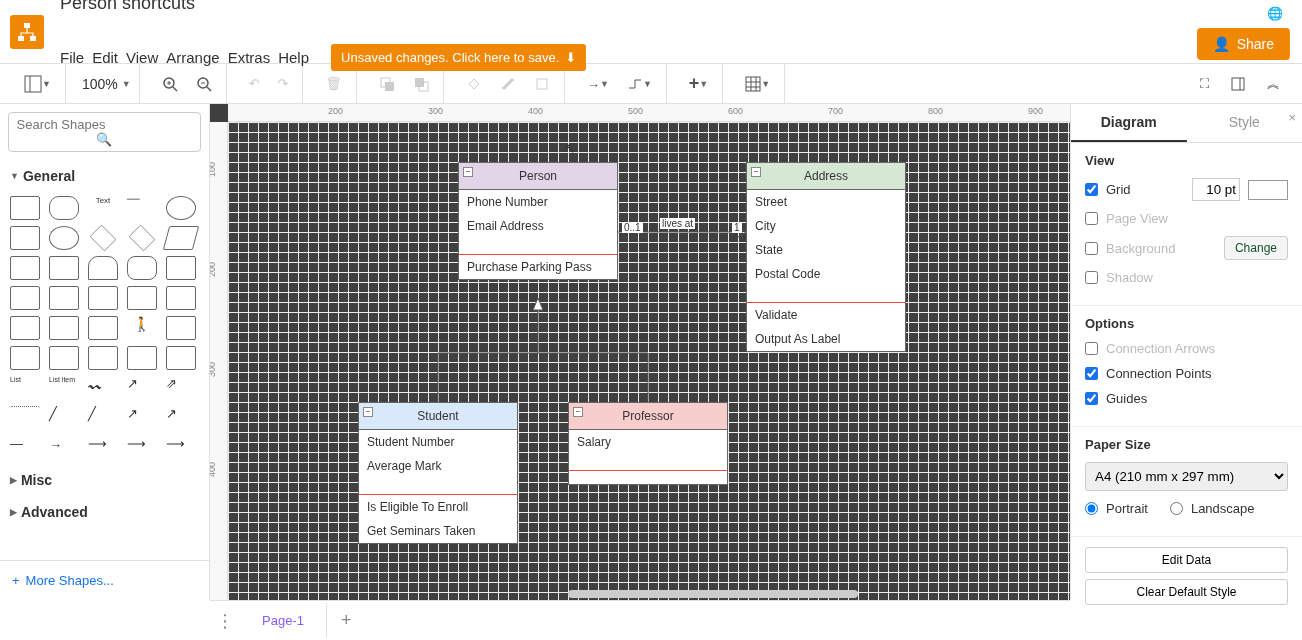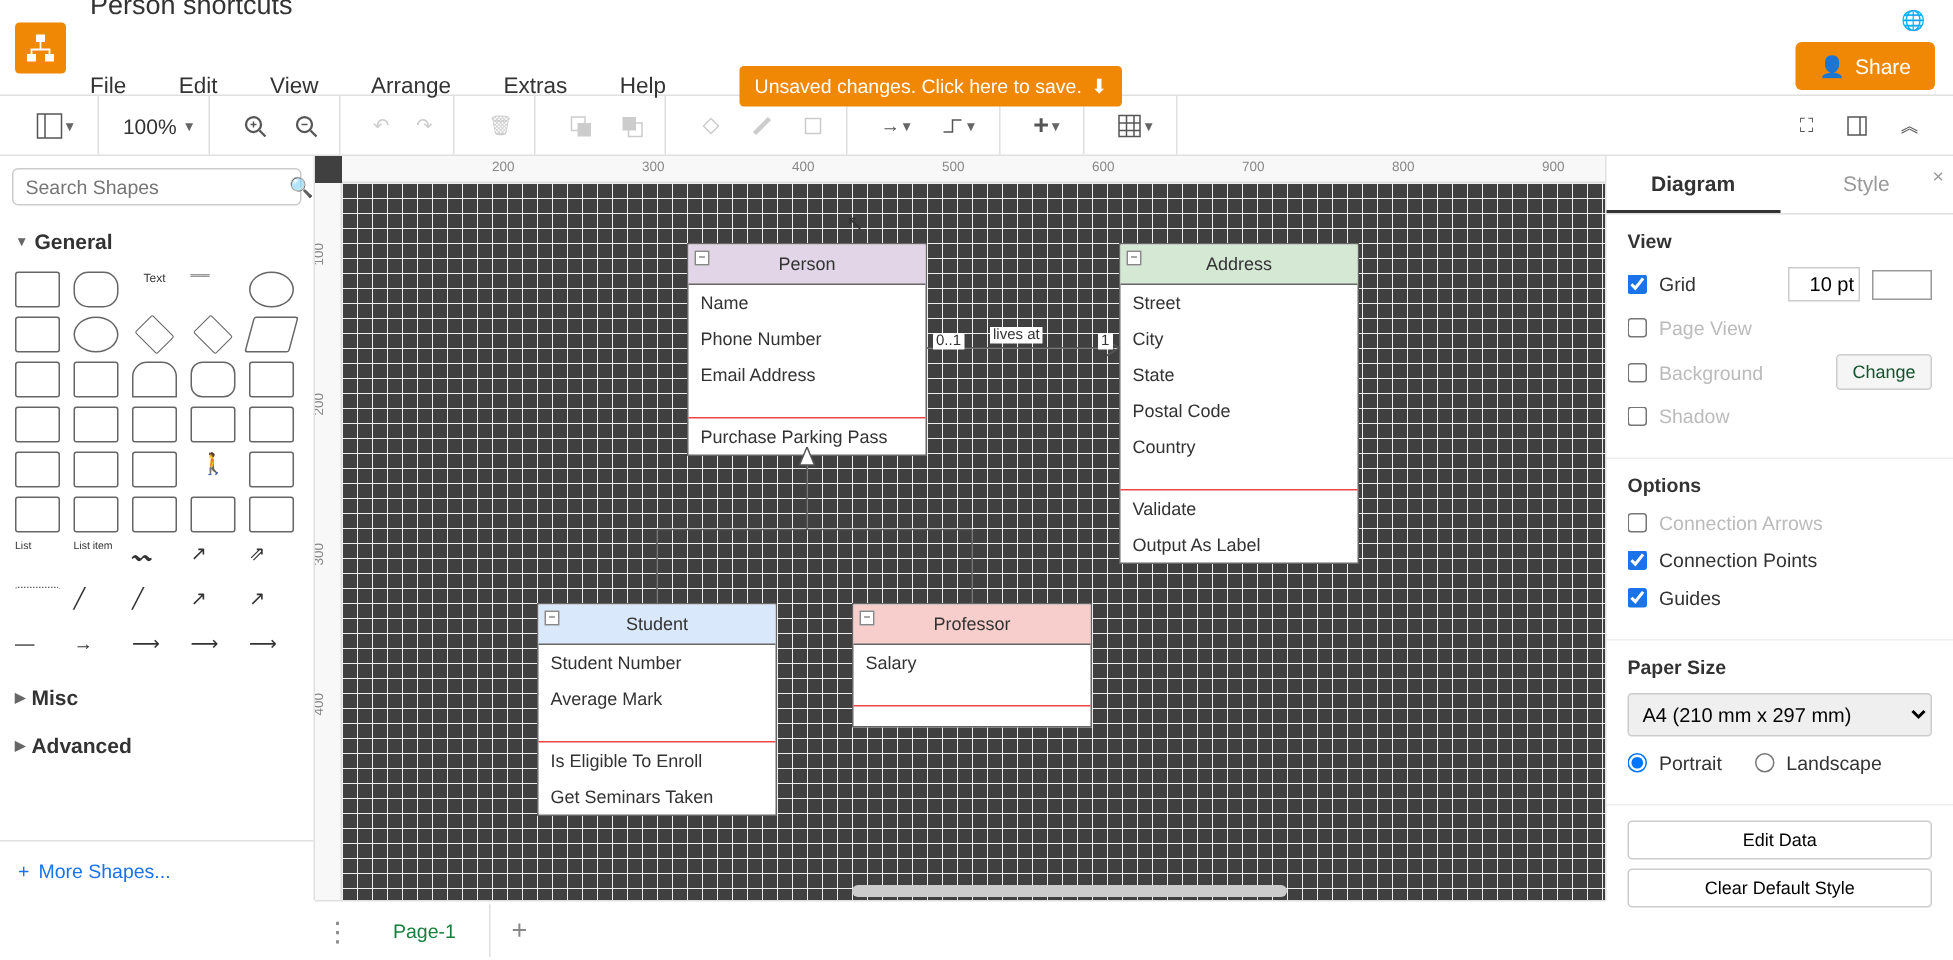--- a/index.html
+++ b/index.html
@@ -4,42 +4,42 @@
 <style>
 * { box-sizing: border-box; margin: 0; padding: 0; }
 body { font-family: -apple-system, BlinkMacSystemFont, "Segoe UI", Helvetica, Arial, sans-serif; font-size: 13px; color: #333; background: #fff; width: 1302px; height: 640px; overflow: hidden; position: relative; }
 
 
 .header { display: flex; align-items: center; padding: 6px 10px; height: 64px; border-bottom: 1px solid #e0e0e0; position: relative; }
 .logo { width: 34px; height: 34px; background: #f08705; border-radius: 3px; display: flex; align-items: center; justify-content: center; margin-right: 16px; }
 .logo svg { fill: #fff; }
 .title-menu { display: flex; flex-direction: column; }
 .title { font-size: 18px; font-weight: 400; color: #333; margin-bottom: 2px; }
-.menubar { display: flex; gap: 35px; align-items: center; font-size: 15px; margin-top: 28px; }
+.menubar { display: flex; gap: 8px; align-items: center; font-size: 15px; margin-top: 28px; }
 .menubar span { cursor: pointer; }
 .unsaved { background: #f08705; color: #fff; padding: 6px 10px; border-radius: 3px; font-size: 13px; display: inline-flex; align-items: center; gap: 6px; margin-left: 14px; }
 .share-btn { position: absolute; right: 12px; top: 28px; background: #f08705; color: #fff; padding: 8px 16px; border-radius: 4px; font-size: 14px; font-weight: 500; display: flex; align-items: center; gap: 6px; cursor: pointer; }
 .globe { position: absolute; right: 18px; top: 6px; color: #999; }
 
 
 .toolbar { display: flex; align-items: center; height: 40px; padding: 0 10px; border-bottom: 1px solid #e0e0e0; gap: 8px; }
 .tool-group { display: flex; align-items: center; gap: 6px; padding: 0 8px; border-right: 1px solid #e0e0e0; height: 100%; }
 .tool-group:last-child { border-right: none; }
 .tbtn { padding: 4px 6px; cursor: pointer; color: #555; display: flex; align-items: center; }
 .tbtn.disabled { color: #ccc; }
 .zoom { font-size: 14px; display: flex; align-items: center; gap: 4px; }
 .toolbar-right { margin-left: auto; display: flex; gap: 10px; padding-right: 6px; }
 
 
 .main { display: flex; height: 496px; }
 
 
 .left-sidebar { width: 210px; border-right: 1px solid #e0e0e0; display: flex; flex-direction: column; background: #fff; position: relative; }
 .search-wrap { padding: 8px; }
-.search-box { display: flex; align-items: center; border: 1px solid #ccc; border-radius: 4px; padding: 4px 8px; }
+.search-box { display: flex; align-items: center; border: 1px solid #ccc; border-radius: 4px; padding: 4px 8px; flex-direction: column; }
 .search-box input { border: none; outline: none; flex: 1; font-size: 13px; }
 .section-head { padding: 8px 10px; font-size: 14px; font-weight: 600; display: flex; align-items: center; gap: 4px; cursor: pointer; }
 .shapes-grid { padding: 4px 10px; display: grid; grid-template-columns: repeat(5, 1fr); gap: 6px; }
 .shape-cell { width: 30px; height: 24px; border: 1px solid #666; border-radius: 2px; cursor: grab; }
 .more-shapes { padding: 12px; color: #1a73e8; font-weight: 500; cursor: pointer; display: flex; align-items: center; gap: 6px; margin-top: auto; border-top: 1px solid #e0e0e0; }
 
 
 .canvas-wrap { flex: 1; position: relative; background: #404040; overflow: hidden; }
 .ruler-h { position: absolute; top: 0; left: 18px; right: 0; height: 18px; background: #f8f8f8; border-bottom: 1px solid #ddd; font-size: 9px; color: #888; }
 .ruler-h span { position: absolute; top: 2px; }
@@ -73,21 +73,21 @@
 .rp-row.muted { color: #bbb; }
 .rp-input { width: 48px; padding: 3px; border: 1px solid #ccc; text-align: right; }
 .rp-swatch { width: 40px; height: 20px; border: 1px solid #999; background: #fff; }
 .rp-btn { padding: 4px 10px; border: 1px solid #ccc; background: #f5f5f5; border-radius: 3px; cursor: pointer; font-size: 12px; }
 .rp-select { width: 100%; padding: 5px; border: 1px solid #ccc; border-radius: 3px; }
 .rp-full-btn { width: 100%; padding: 5px; border: 1px solid #ccc; background: #fff; border-radius: 3px; cursor: pointer; margin-bottom: 6px; font-size: 12px; }
 
 
 .bottom-bar { position: absolute; bottom: 0; left: 210px; right: 232px; height: 40px; border-top: 1px solid #e0e0e0; display: flex; align-items: center; background: #fff; }
 .page-menu { width: 30px; text-align: center; color: #888; cursor: pointer; font-size: 18px; }
-.page-tab { padding: 10px 22px; background: #fff; border-right: 1px solid #e0e0e0; cursor: pointer; color: #15803d; font-weight: 500; }
+.page-tab { padding: 10px 22px; background: #fff; border-right: 1px solid #e0e0e0; cursor: pointer; color: #8b5cf6; font-weight: 500; }
 .add-page { padding: 10px 14px; color: #888; cursor: pointer; font-size: 18px; }
 
 .tri { font-size: 9px; color: #666; }
 </style>
 </head>
 <body>
 
 <div class="header">
   <div class="logo">
     <svg width="20" height="20" viewBox="0 0 20 20">
@@ -315,33 +315,31 @@
       <span style="top:50px">100</span>
         <span style="top:150px">200</span>
         <span style="top:250px">300</span>
         <span style="top:350px">400</span>
     </div>
     <div class="canvas">
       <span class="cursor-arrow" style="left:336px;top:18px">↖</span>
 
       <div class="uml-class person" style="left:230px;top:40px;width:160px">
         <div class="uml-header"><span class="collapse-icon">−</span><span>Person</span></div>
-        <div class="uml-row">Name</div>
         <div class="uml-row">Phone Number</div>
         <div class="uml-row">Email Address</div>
         <div class="uml-row uml-sep">Purchase Parking Pass</div>
       </div>
 
       <div class="uml-class address" style="left:518px;top:40px;width:160px">
         <div class="uml-header"><span class="collapse-icon">−</span><span>Address</span></div>
         <div class="uml-row">Street</div>
         <div class="uml-row">City</div>
         <div class="uml-row">State</div>
         <div class="uml-row">Postal Code</div>
-        <div class="uml-row">Country</div>
         <div class="uml-row uml-sep">Validate</div>
         <div class="uml-row">Output As Label</div>
       </div>
 
       <div class="uml-class student" style="left:130px;top:280px;width:160px">
         <div class="uml-header"><span class="collapse-icon">−</span><span>Student</span></div>
         <div class="uml-row">Student Number</div>
         <div class="uml-row">Average Mark</div>
         <div class="uml-row uml-sep">Is Eligible To Enroll</div>
         <div class="uml-row">Get Seminars Taken</div>

